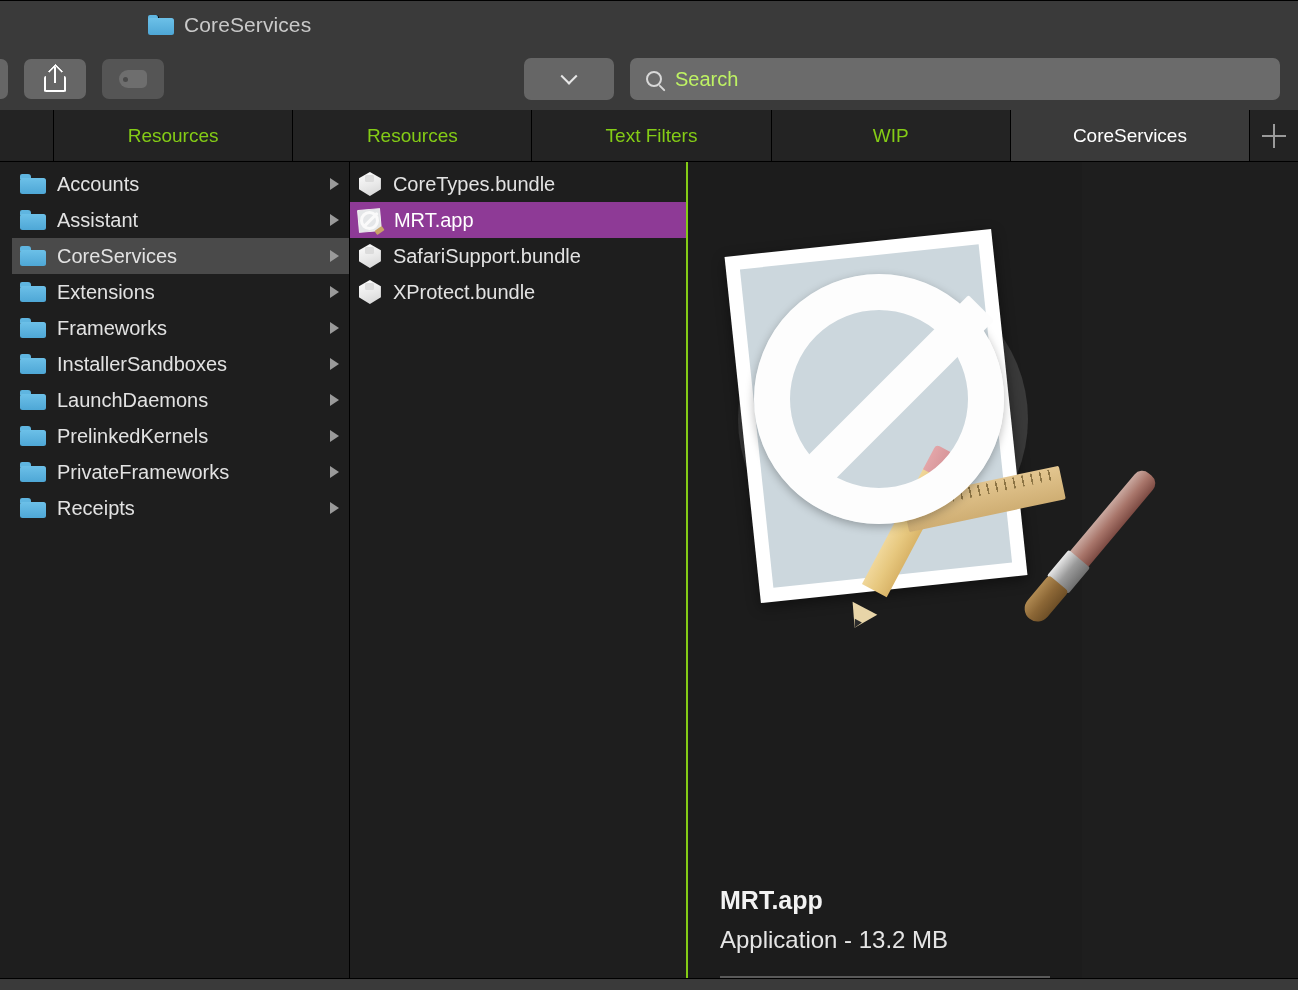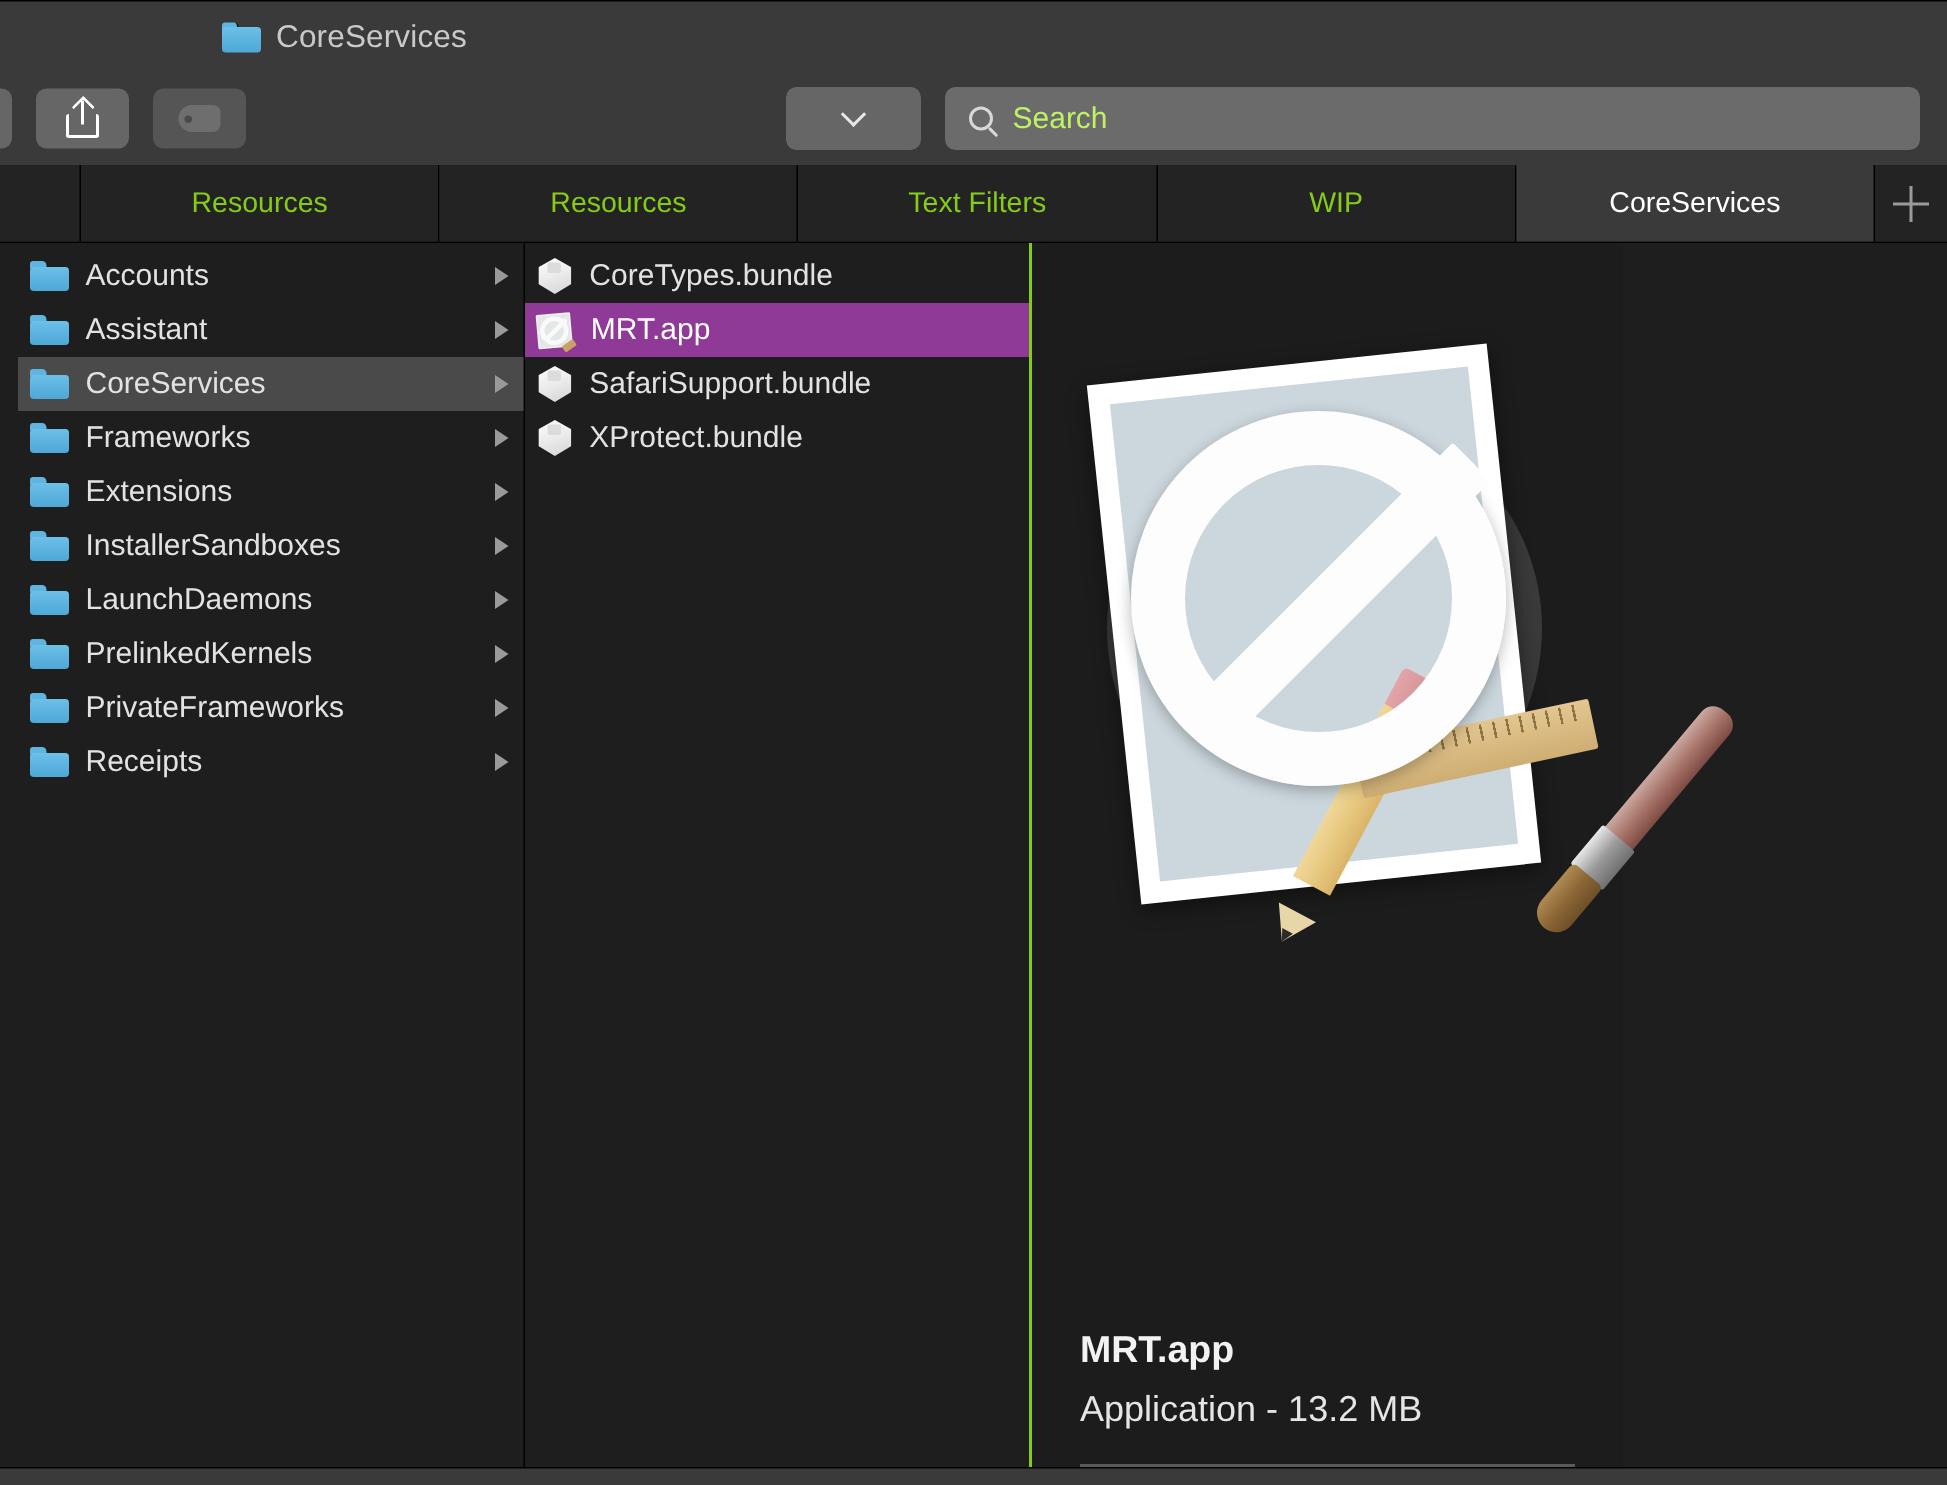--- a/index.html
+++ b/index.html
@@ -361,29 +361,29 @@
             <span class="body2"></span>
           </span>
         <span class="row-label">CoreServices</span>
         <span class="chev-right"></span>
       </div>
       <div class="row">
         <span class="fi">
             <span class="tab2"></span>
             <span class="body2"></span>
           </span>
+        <span class="row-label">Extensions</span>
+        <span class="chev-right"></span>
+      </div>
+      <div class="row">
+        <span class="fi">
+            <span class="tab2"></span>
+            <span class="body2"></span>
+          </span>
         <span class="row-label">Frameworks</span>
-        <span class="chev-right"></span>
-      </div>
-      <div class="row">
-        <span class="fi">
-            <span class="tab2"></span>
-            <span class="body2"></span>
-          </span>
-        <span class="row-label">Extensions</span>
         <span class="chev-right"></span>
       </div>
       <div class="row">
         <span class="fi">
             <span class="tab2"></span>
             <span class="body2"></span>
           </span>
         <span class="row-label">InstallerSandboxes</span>
         <span class="chev-right"></span>
       </div>

